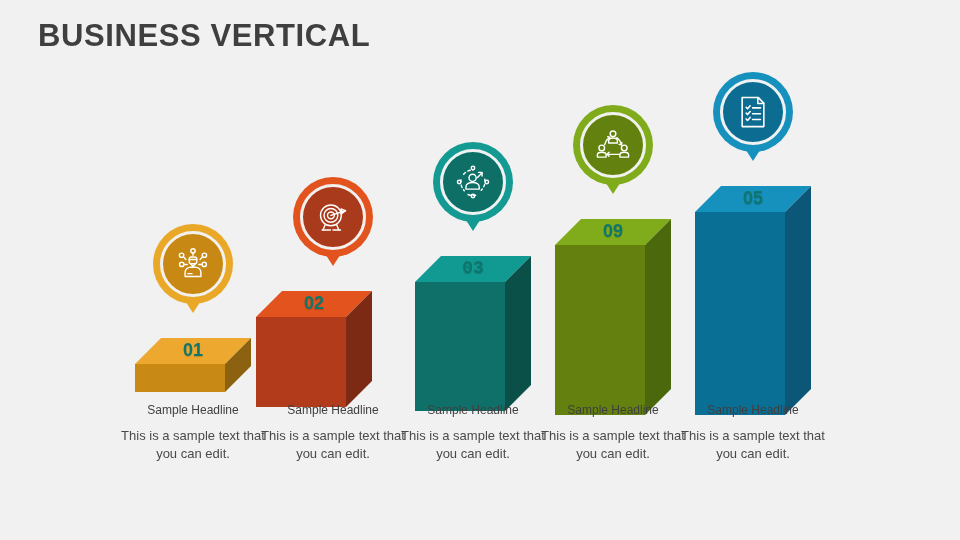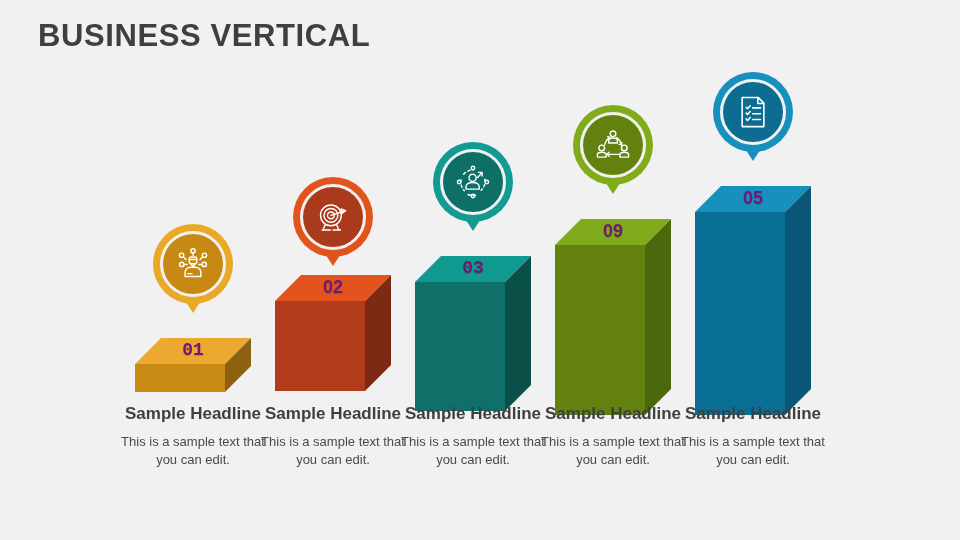--- a/index.html
+++ b/index.html
@@ -96,21 +96,21 @@
   }
   .bar-top-face {
     position: absolute;
     inset: 0;
   }
   .bar-num {
     position: absolute;
     left: 0; right: 0;
     top: 8px;
     text-align: center;
-    color: #701a75;
+    color: #0f766e;
     font-weight: bold;
     font-size: 18px;
     z-index: 5;
     text-shadow: 0 1px 1px rgba(0,0,0,0.18);
   }
   .bar-front {
     position: absolute;
     left: 0;
     top: 36px;
   }
@@ -120,22 +120,22 @@
   }
   
   .caption {
     position: absolute;
     left: 50%;
     transform: translateX(-50%);
     width: 150px;
     text-align: center;
   }
   .headline {
-    font-size: 17px;
-    font-weight: bold;
+    font-size: 12px;
+    font-weight: normal;
     color: #3f3f3f;
     line-height: 1.32;
   }
   .body-text {
     margin-top: 8px;
     font-size: 13px;
     color: #4a4a4a;
     line-height: 1.38;
   }
 </style>
@@ -167,21 +167,21 @@
       <rect x="19.5" y="15.5" width="9" height="8.2" rx="2.4"></rect>
       <path d="M19.5 18.6h9"></path>
       <path d="M21.2 23.7l2.8 3.2 2.8-3.2"></path>
       <path d="M14.5 39v-4.6c0-3.5 3.1-6 6.6-6.6h5.8c3.5.6 6.6 3.1 6.6 6.6V39z"></path>
       <path d="M17.8 35.6h5"></path>
     </svg></span>
           </div>
           <div class="pin-tail" style="border-top: 17px solid rgb(233, 168, 39);"></div>
         </div>
         <div class="bar" style="top: 338px; width: 116px; height: 64px;">
-          <div class="bar-top" style="height: 26px; font-family: Liberation Mono, monospace;">
+          <div class="bar-top" style="height: 26px;">
             <div class="bar-top-face" style="background: rgb(237, 168, 47); clip-path: polygon(26px 0px, 100% 0px, 90px 100%, 0px 100%);"></div>
             <div class="bar-num" style="top: 2px;">01</div>
           </div>
           <div class="bar-front" style="top: 26px; width: 90px; height: 28px; background: rgb(200, 138, 21);"></div>
           <div class="bar-side" style="left: 90px; top: 0px; width: 26px; height: 54px; background: rgb(140, 98, 16); clip-path: polygon(0px 26px, 100% 0px, 100% 28px, 0px 100%);"></div>
         </div>
         <div class="caption" style="top: 403px;">
           <div class="headline">Sample Headline</div>
           <div class="body-text">This is a sample text that you can edit.</div>
         </div>
@@ -199,21 +199,21 @@
       <path d="M21.5 22L39 16.5"></path>
       <path d="M39 16.5l-5.4-2.2 1.1 3.1-1.1 3.1z"></path>
       <path d="M14.5 33.5l-2.5 6"></path>
       <path d="M28.5 33.5l2.5 6"></path>
       <path d="M11 39.5h10"></path>
                 <path d="M24 39.5h9"></path>
     </svg></span>
           </div>
           <div class="pin-tail" style="border-top: 17px solid rgb(226, 83, 30);"></div>
         </div>
-        <div class="bar" style="top: 275px; width: 116px; height: 126px;">
+        <div class="bar" style="top: 291px; width: 116px; height: 126px; padding-left: 38px;">
           <div class="bar-top" style="height: 26px;">
             <div class="bar-top-face" style="background: rgb(226, 83, 30); clip-path: polygon(26px 0px, 100% 0px, 90px 100%, 0px 100%);"></div>
             <div class="bar-num" style="top: 2px;">02</div>
           </div>
           <div class="bar-front" style="top: 26px; width: 90px; height: 90px; background: rgb(177, 59, 27);"></div>
           <div class="bar-side" style="left: 90px; top: 0px; width: 26px; height: 116px; background: rgb(124, 42, 19); clip-path: polygon(0px 26px, 100% 0px, 100% 90px, 0px 100%);"></div>
         </div>
         <div class="caption" style="top: 403px;">
           <div class="headline">Sample Headline</div>
           <div class="body-text">This is a sample text that you can edit.</div>

